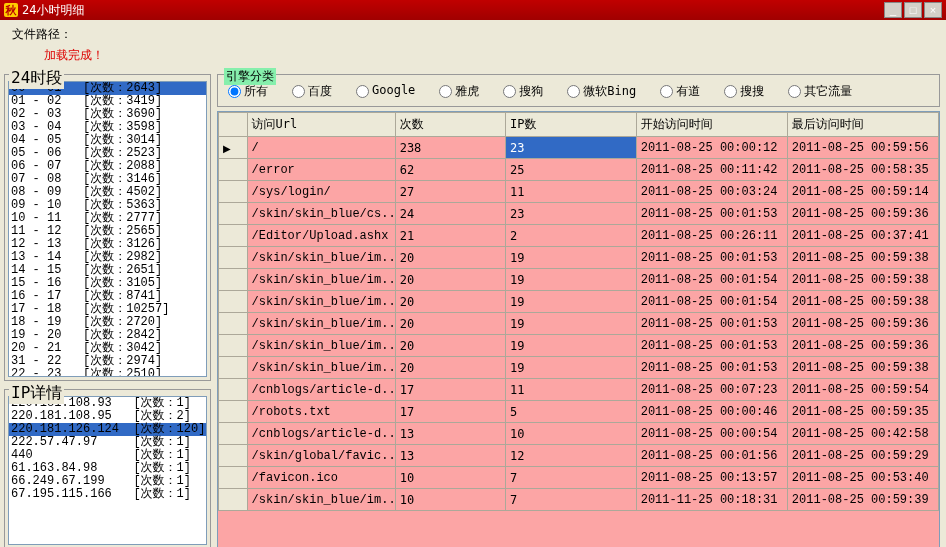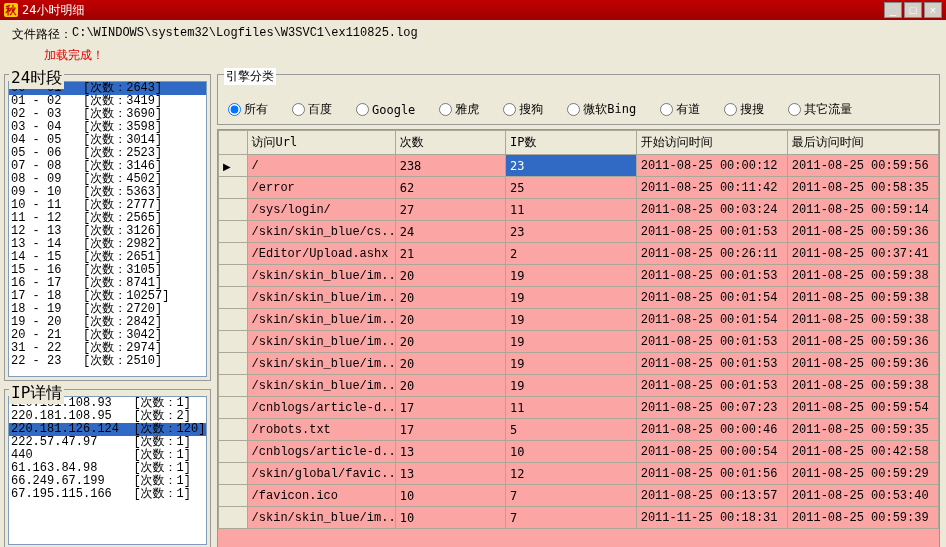--- a/index.html
+++ b/index.html
@@ -16,23 +16,23 @@
 .left-col { width: 215px; display: flex; flex-direction: column; }
 .gbox { border: 1px solid #999; margin: 2px 4px; position: relative; padding: 6px 3px 3px; }
 .gbox-title { position: absolute; top: -7px; left: 4px; background: #ece9d8; padding: 0 2px; font-size: 16px; }
 .listbox { background: #fff; border: 1px solid #7f9db9; font-family: "Courier New", monospace; font-size: 12px; overflow-y: scroll; overflow-x: hidden; }
 #hourlist { height: 296px; }
 #iplist { height: 149px; }
 .listitem { padding: 0 2px; white-space: pre; cursor: default; line-height: 13px; }
 .listitem.sel { background: #316ac5; color: #000000; }
 .right-col { flex: 1; display: flex; flex-direction: column; }
 .engine-box { border: 1px solid #999; margin: 2px 6px 4px 2px; padding: 8px 10px 6px; position: relative; }
-.engine-title { position: absolute; top: -7px; left: 6px; background: #ffffff; padding: 0 2px; }
+.engine-title { position: absolute; top: -7px; left: 6px; background: #86efac; padding: 0 2px; }
 .radios { display: flex; gap: 6px; flex-wrap: wrap; }
-.radio { display: flex; align-items: center; gap: 3px; margin-right: 18px; margin-top: 18px; }
+.radio { display: flex; gap: 3px; margin-right: 18px; }
 .radio input { margin: 0; }
 .grid-wrap { flex: 1; margin: 0 6px 4px 2px; border: 1px solid #7f9db9; background: #fca5a5; overflow: auto; position: relative; }
 table { border-collapse: collapse; width: 100%; table-layout: fixed; }
 th, td { border: 1px solid #aca899; padding: 3px 4px; text-align: left; font-size: 12px; height: 22px; overflow: hidden; white-space: nowrap; }
 th { background: #ece9d8; font-weight: normal; position: sticky; top: 0; }
 .rowhdr { width: 28px; background: #ece9d8; }
 td.url { font-family: "Courier New", monospace; }
 td.time { font-family: Liberation Mono, monospace; }
 tr.selrow td:nth-child(4) { background: #316ac5; color: #fff; }
 .arrow { font-family: sans-serif; font-size: 10px; }
@@ -48,38 +48,38 @@
   <div class="winbtns">
     <div class="winbtn">_</div>
     <div class="winbtn">□</div>
     <div class="winbtn">×</div>
   </div>
 </div>
 
 <div class="header">
   <div class="header-row">
     <span>文件路径：</span>
-    <span style="font-family:'Courier New',monospace">C:\WINDOWS\system32\Logfiles\W3SVC1\ex110825.log</span>
   </div>
   <div class="header-row">
     <span class="load-done">加载完成！</span>
   </div>
 </div>
 
 <div class="main">
   <div class="left-col">
     <div class="gbox">
       <span class="gbox-title">24时段</span>
       <div id="hourlist" class="listbox">
           <div class="listitem sel">00 - 01   [次数：2643]</div>
           <div class="listitem">01 - 02   [次数：3419]</div>
           <div class="listitem">02 - 03   [次数：3690]</div>
           <div class="listitem">03 - 04   [次数：3598]</div>
           <div class="listitem">04 - 05   [次数：3014]</div>
           <div class="listitem">05 - 06   [次数：2523]</div>
+          <div class="listitem">06 - 07   [次数：2088]</div>
           <div class="listitem">07 - 08   [次数：3146]</div>
           <div class="listitem">08 - 09   [次数：4502]</div>
           <div class="listitem">09 - 10   [次数：5363]</div>
           <div class="listitem">10 - 11   [次数：2777]</div>
           <div class="listitem">11 - 12   [次数：2565]</div>
           <div class="listitem">12 - 13   [次数：3126]</div>
           <div class="listitem">13 - 14   [次数：2982]</div>
           <div class="listitem">14 - 15   [次数：2651]</div>
           <div class="listitem">15 - 16   [次数：3105]</div>
           <div class="listitem">16 - 17   [次数：8741]</div>

